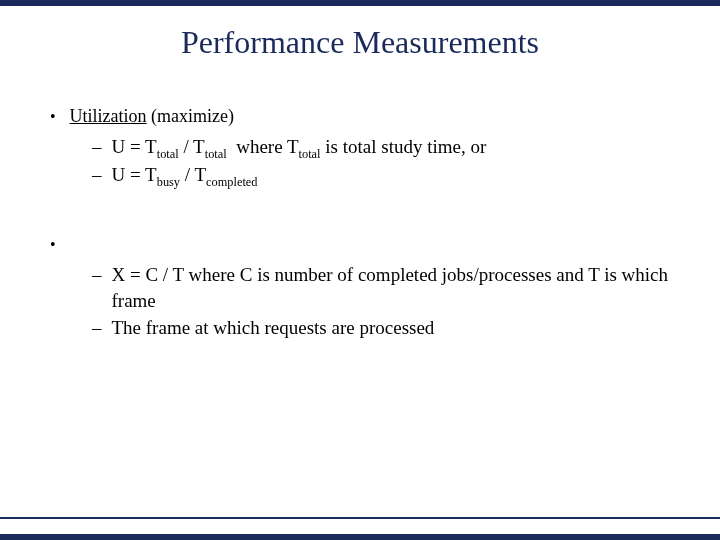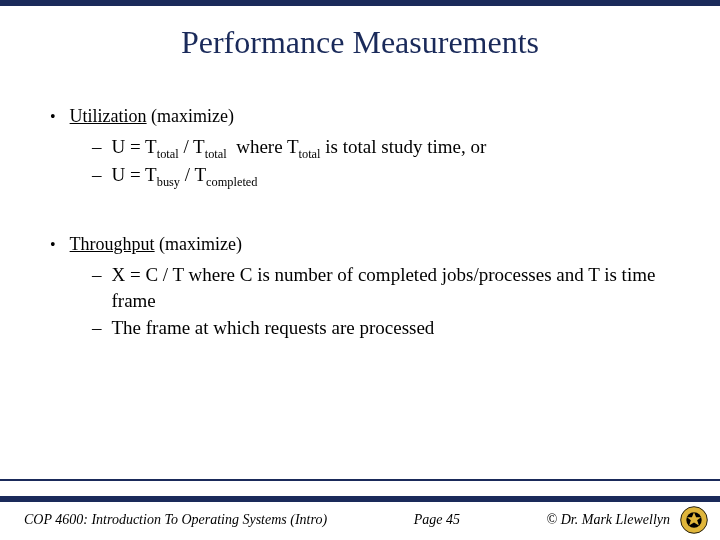--- a/index.html
+++ b/index.html
@@ -118,44 +118,31 @@
       <div class="sub-item">
         <span class="dash">–</span>
         <span class="sub-text">U = T<sub>busy</sub> / T<sub>completed</sub></span>
       </div>
     </div>
   </div>
 
   <div class="section">
     <div class="sec-head">
       <span class="bullet">•</span>
-      <span class="sec-title"><span class="u">Throughput</span><span> (maximize)</span></span>
     </div>
     <div class="subs">
       <div class="sub-item">
         <span class="dash">–</span>
-        <span class="sub-text">X = C / T where C is number of completed jobs/processes and T is time frame</span>
+        <span class="sub-text">X = C / T where C is number of completed jobs/processes and T is which frame</span>
       </div>
       <div class="sub-item">
         <span class="dash">–</span>
         <span class="sub-text">The frame at which requests are processed</span>
       </div>
     </div>
   </div>
 
 </div>
 
 <div class="footer">
   <div class="footer-line-thin"></div>
   <div class="footer-line-thick"></div>
-  <div class="footer-row">
-    <span class="footer-left">COP 4600: Introduction To Operating Systems (Intro)</span>
-    <span class="footer-mid">Page 45</span>
-    <span class="footer-right">
-      <span>© Dr. Mark Llewellyn</span>
-      <svg class="logo" viewBox="0 0 40 40">
-        <circle cx="20" cy="20" r="19" fill="#e0b63b" stroke="#000" stroke-width="1.2"></circle>
-        <circle cx="20" cy="20" r="11" fill="#000"></circle>
-        <path d="M20 9 L23 16 L30 16 L24.5 20.5 L27 28 L20 23.5 L13 28 L15.5 20.5 L10 16 L17 16 Z" fill="#e0b63b"></path>
-      </svg>
-    </span>
-  </div>
 </div>
 
 </body></html>

